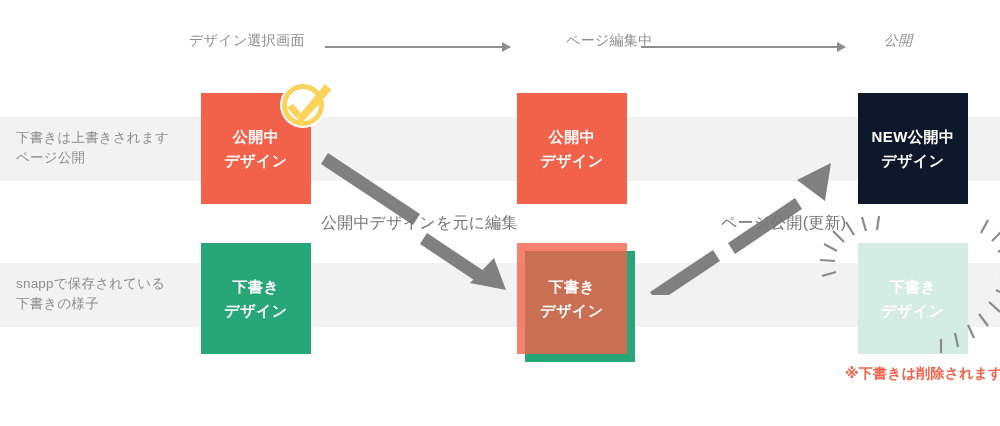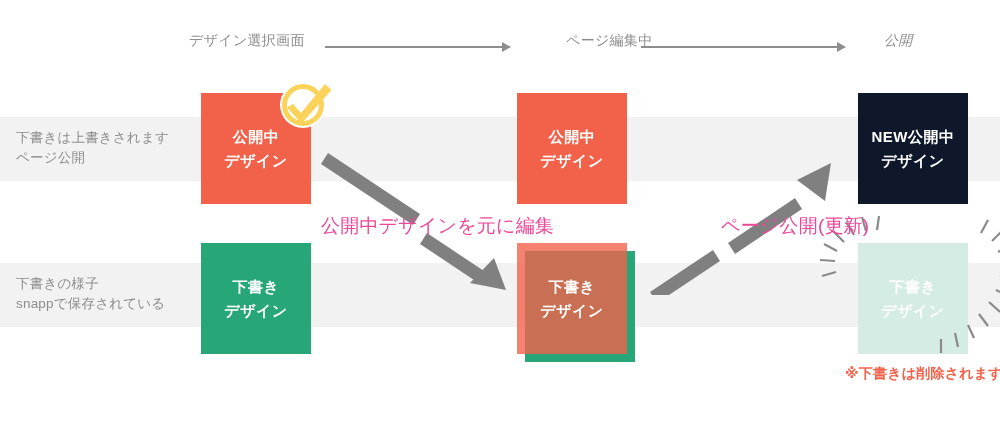--- a/index.html
+++ b/index.html
@@ -138,22 +138,22 @@
   .diag {
     position: absolute;
     pointer-events: none;
   }
   #diag-down { left: 320px; top: 145px; width: 200px; height: 145px; }
   #diag-up   { left: 645px; top: 145px; width: 195px; height: 150px; }
 
   
   .diag-label {
     position: absolute;
-    color: #ec4899;
-    font-size: 19px;
+    color: #737373;
+    font-size: 16px;
     letter-spacing: .2px;
     white-space: nowrap;
     background: transparent;
   }
   #label-edit    { left: 321px; top: 213px; }
   #label-publish { left: 721px; top: 213px; }
 
   
   #burst { position: absolute; left: 806px; top: 216px; width: 214px; height: 160px; }
 
@@ -175,22 +175,22 @@
 <div id="stage">
 
   <div class="band" id="band-published"></div>
   <div class="band" id="band-draft"></div>
 
   <div class="row-caption" id="caption-published">
     <span>下書きは上書きされます</span>
     <span>ページ公開</span>
   </div>
   <div class="row-caption" id="caption-draft">
+    <span>snappで保存されている</span>
     <span>下書きの様子</span>
-    <span>snappで保存されている</span>
   </div>
 
   <div class="phase-label" id="phase-0">デザイン選択画面</div>
   <div class="rail-arrow" id="rail-arrow-1">
     <div class="shaft"></div>
     <div class="head"></div>
   </div>
   <div class="phase-label" id="phase-1">ページ編集中</div>
   <div class="rail-arrow" id="rail-arrow-2">
     <div class="shaft"></div>

